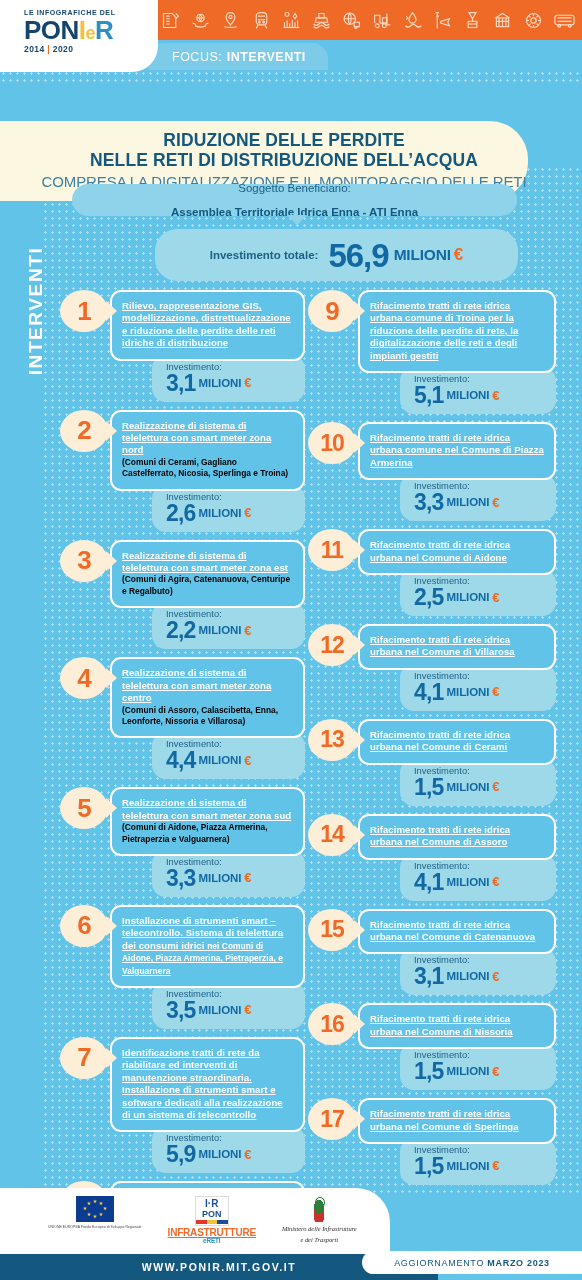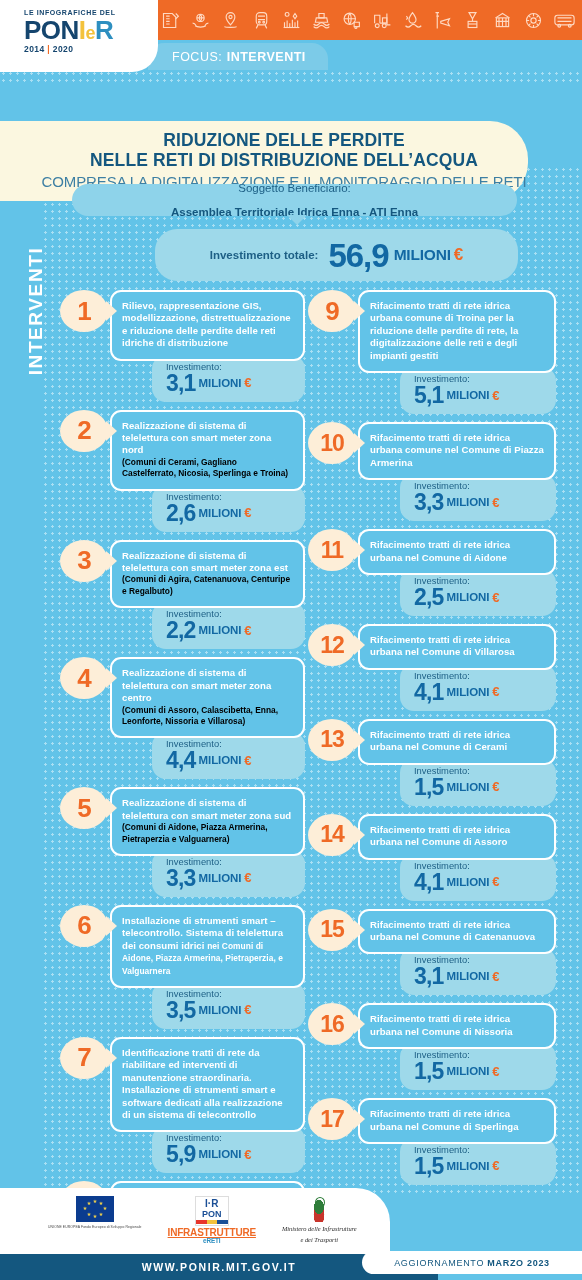--- a/index.html
+++ b/index.html
@@ -261,20 +261,21 @@
     padding: 8px 10px 9px 10px;
     min-height: 40px;
     z-index: 2;
   }
   .card-text {
     color: #ffffff;
     font-size: 9.6px;
     font-weight: bold;
     line-height: 12.4px;
     letter-spacing: .05px;
+    text-decoration: underline;
   }
   .card-sub {
     display: block;
     font-size: 8.4px;
     font-weight: bold;
     line-height: 11.4px;
     letter-spacing: 0;
   }
   .card-inline-sub { font-size: 8.4px; font-weight: bold; }
 

